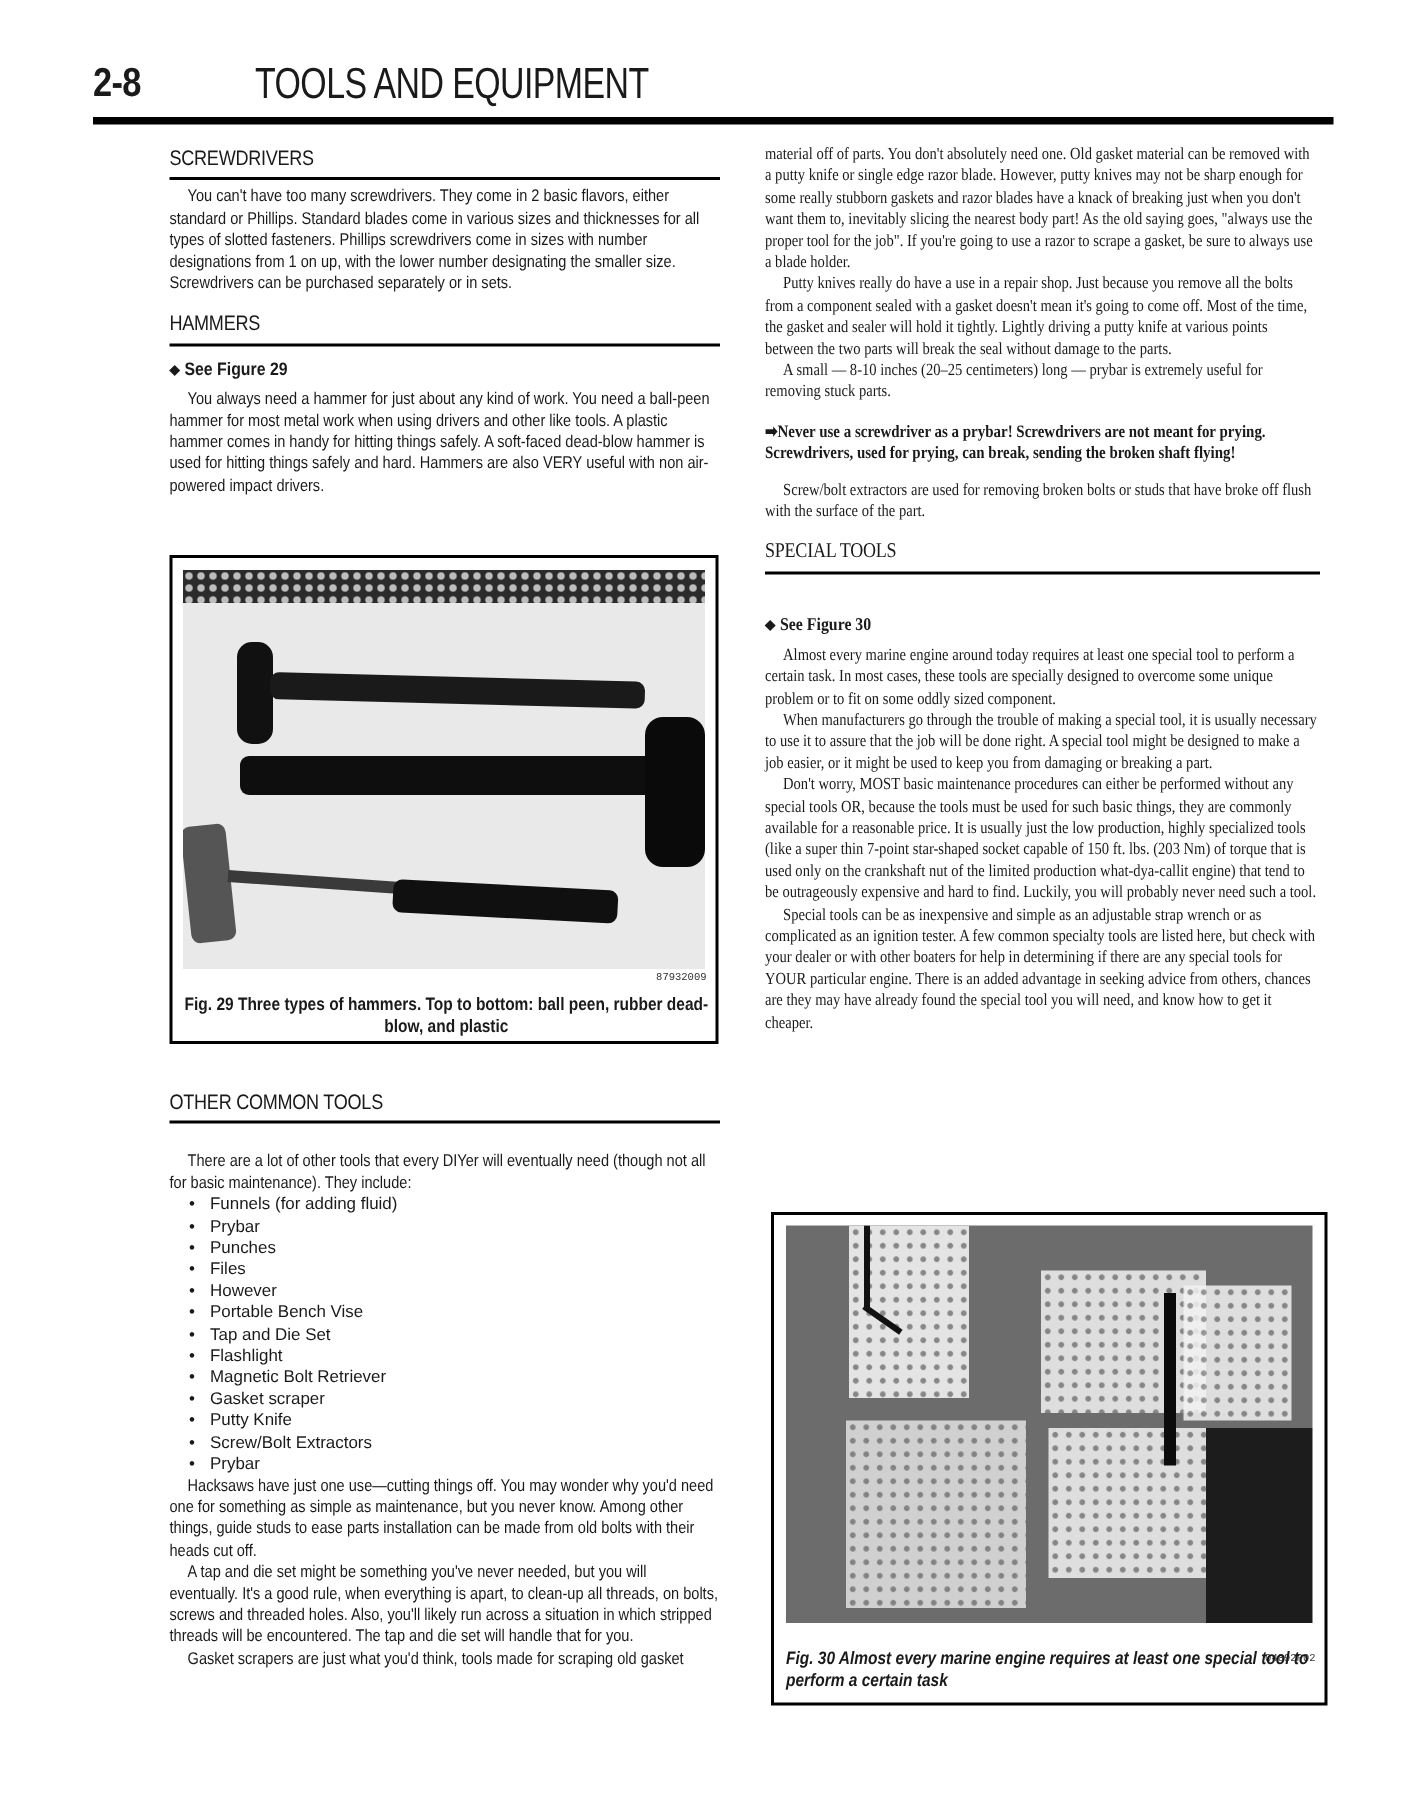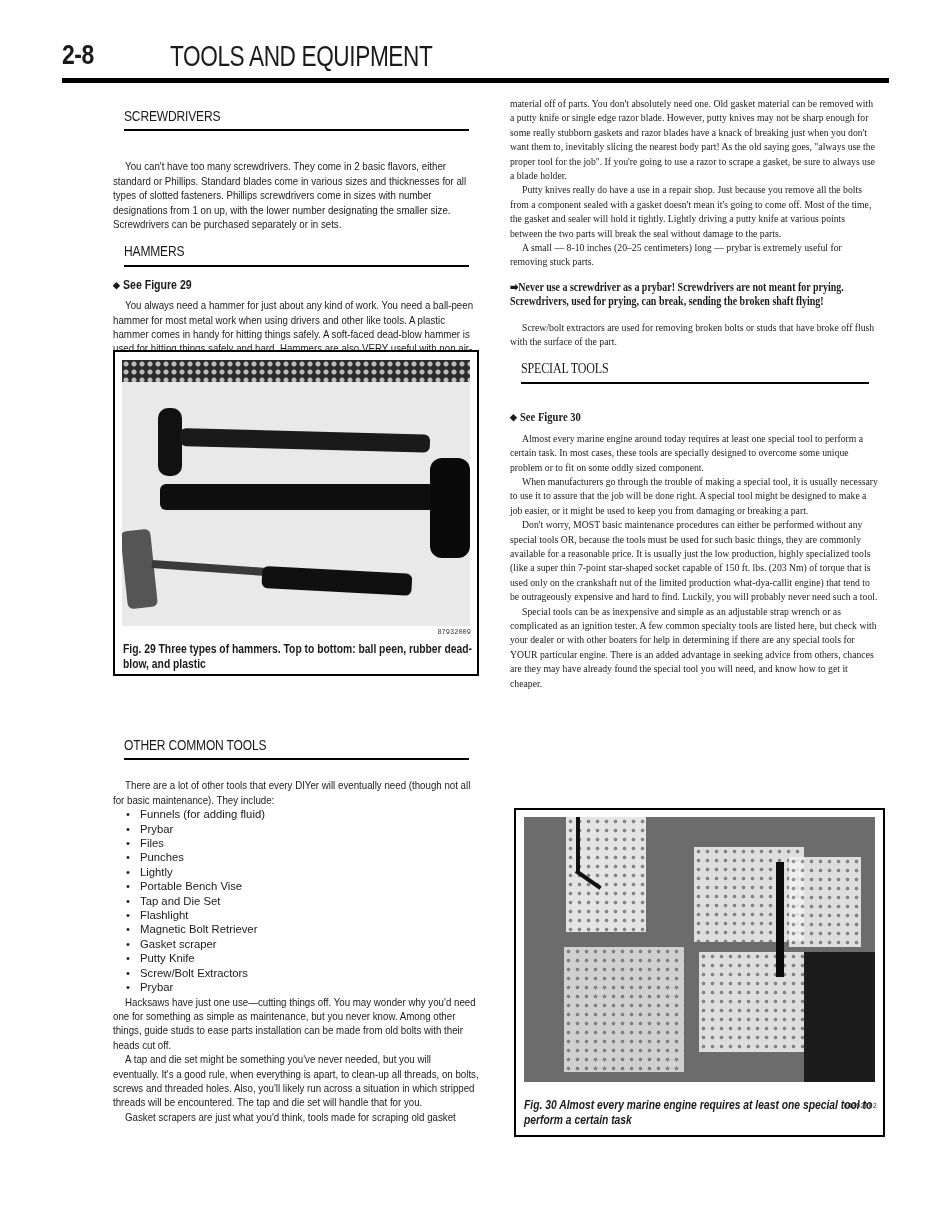--- a/index.html
+++ b/index.html
@@ -59,21 +59,21 @@
 
     .narrow {
       display: block;
       transform: scaleX(0.86);
       transform-origin: left;
       width: 116%;
     }
     .section-heading {
       font-size: 14px;
       letter-spacing: -0.2px;
-      margin: 11px;
+      margin: 0;
       padding: 2px 0 6px 0;
       border-bottom: 2px solid #000;
       font-weight: normal;
     }
     .section-heading span {
       display: inline-block;
       transform: scaleX(0.86);
       transform-origin: left;
     }
     .see-fig {
@@ -113,21 +113,21 @@
       position: absolute;
       left: 0;
       top: 0;
     }
 
     .figure {
       position: absolute;
       border: 2px solid #000;
       background: #fff;
     }
-    .fig29 { left: 113px; top: 350px; width: 362px; height: 322px; }
+    .fig29 { left: 113px; top: 370px; width: 362px; height: 322px; text-align: center; }
     .fig30 { left: 514px; top: 808px; width: 367px; height: 325px; }
 
     .photo {
       position: absolute;
       overflow: hidden;
     }
     .fig29 .photo { left: 7px; top: 8px; width: 348px; height: 266px; background: #e9e9e9; }
     .fig30 .photo { left: 8px; top: 7px; width: 351px; height: 265px; background: #6c6c6c; }
 
     .halftone-light {
@@ -172,21 +172,21 @@
 <div class="page-header">
   <span class="num">2-8</span>
   <span class="title">TOOLS AND EQUIPMENT</span>
 </div>
 <div class="header-rule"></div>
 
 <div class="col col-left">
 
   <section>
     <h2 class="section-heading"><span>SCREWDRIVERS</span></h2>
-    <div style="margin-top:28px">
+    <div style="margin-top:4px">
       <p>
           <span class="narrow" style="text-indent:14px">You can't have too many screwdrivers. They come in 2 basic flavors, either standard or Phillips. Standard blades come in various sizes and thicknesses for all types of slotted fasteners. Phillips screwdrivers come in sizes with number designations from 1 on up, with the lower number designating the smaller size. Screwdrivers can be purchased separately or in sets.</span>
         </p>
     </div>
   </section>
 
   <section style="margin-top:10px">
     <h2 class="section-heading"><span>HAMMERS</span></h2>
     <div class="see-fig">
       <span style="font-size:9px;vertical-align:1px">◆</span>
@@ -225,23 +225,23 @@
 
 <div class="col" style="left:113px;top:725px;width:367px;">
   <h2 class="section-heading"><span>OTHER COMMON TOOLS</span></h2>
   <div style="margin-top:18px">
     <p>
         <span class="narrow" style="text-indent:14px">There are a lot of other tools that every DIYer will eventually need (though not all for basic maintenance). They include:</span>
       </p>
     <ul class="tools">
       <li>Funnels (for adding fluid)</li>
       <li>Prybar</li>
+      <li>Punches</li>
       <li>Files</li>
-      <li>Punches</li>
-      <li>Lightly</li>
+      <li>However</li>
       <li>Portable Bench Vise</li>
       <li>Tap and Die Set</li>
       <li>Flashlight</li>
       <li>Magnetic Bolt Retriever</li>
       <li>Gasket scraper</li>
       <li>Putty Knife</li>
       <li>Screw/Bolt Extractors</li>
       <li>Prybar</li>
     </ul>
     <p>

